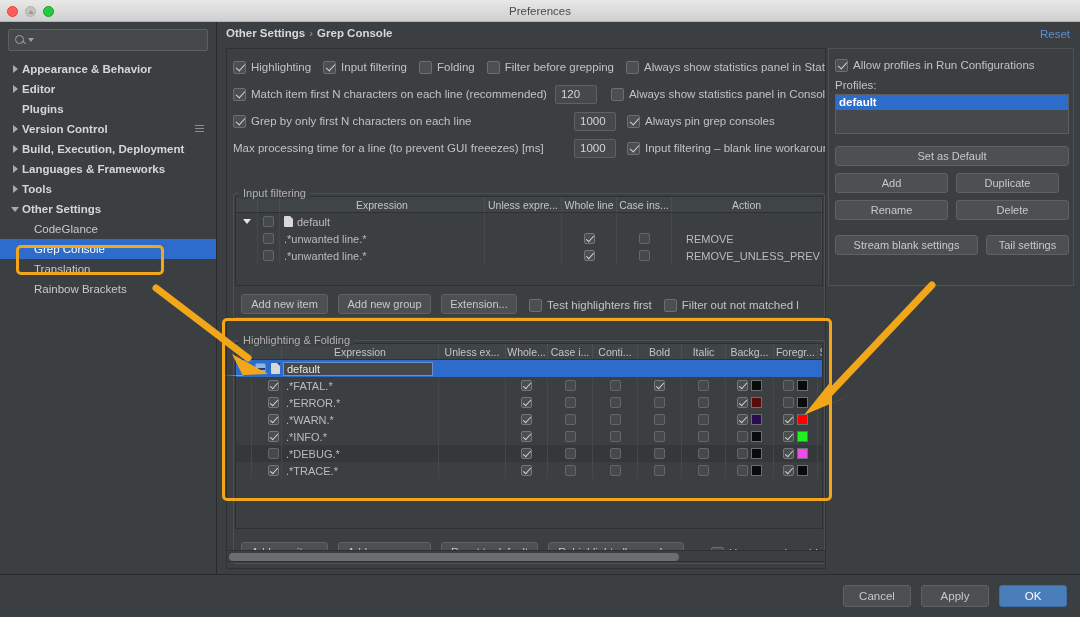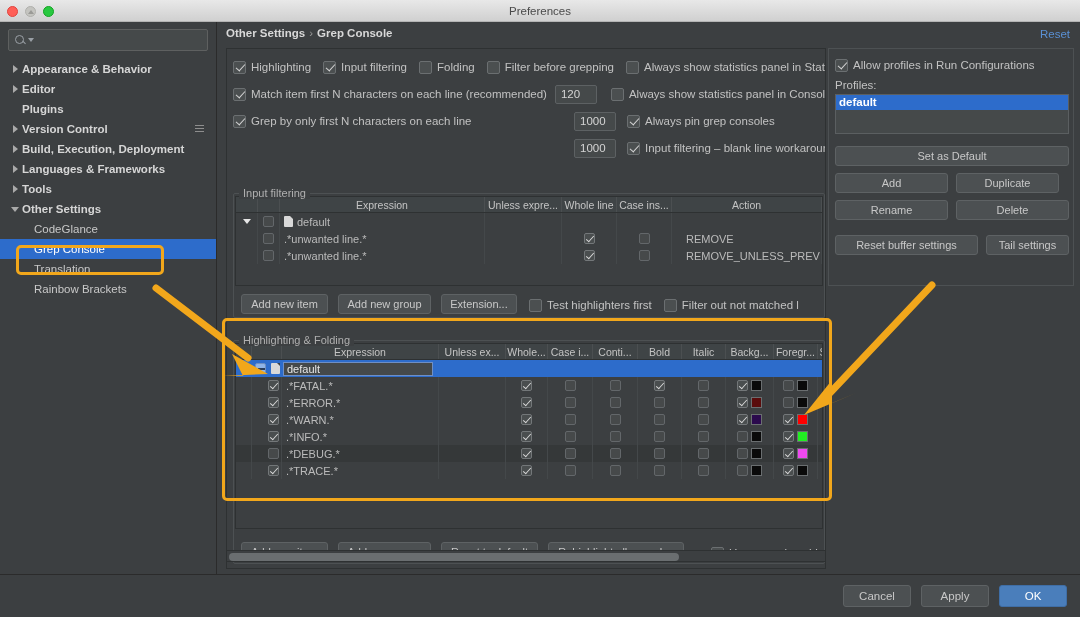--- a/index.html
+++ b/index.html
@@ -347,20 +347,21 @@
 
       <div class="opt-row" style="top:61px; left:6px;">
         <span class="cb on"></span>
         <span class="opt-label">Grep by only first N characters on each line</span>
         <span class="num-field" style="width:42px; position:absolute; left:341px;">1000</span>
         <span class="cb on" style="position:absolute; left:394px;"></span>
         <span class="opt-label" style="position:absolute; left:412px;">Always pin grep consoles</span>
       </div>
 
       <div class="opt-row" style="top:88px; left:6px; width:594px;">
+        <span class="opt-label">Max processing time for a line (to prevent GUI freeezes) [ms]</span>
         <span class="num-field" style="width:42px; position:absolute; left:341px;">1000</span>
         <span class="cb on" style="position:absolute; left:394px;"></span>
         <span class="opt-label" style="position:absolute; left:412px;">Input filtering – blank line workaround</span>
       </div>
 
       <div class="group-title" style="left:12px; top:138px;">Input filtering</div>
       <div class="group-frame" style="left:6px; top:144px; width:592px; height:125px;"></div>
 
       <div class="tbl" style="left:8px; top:147px; width:588px; height:90px;">
         <div class="tbl-head">
@@ -718,21 +719,21 @@
       </div>
       <div style="position:absolute; left:6px; top:30px; font-size:11.5px; color:#c2c2c2;">Profiles:</div>
       <div class="prof-list">
         <div class="prof-item">default</div>
       </div>
       <div class="btn" style="left:6px; top:97px; width:234px; height:20px;">Set as Default</div>
       <div class="btn" style="left:6px; top:124px; width:113px; height:20px;">Add</div>
       <div class="btn" style="left:127px; top:124px; width:103px; height:20px;">Duplicate</div>
       <div class="btn" style="left:6px; top:151px; width:113px; height:20px;">Rename</div>
       <div class="btn" style="left:127px; top:151px; width:113px; height:20px;">Delete</div>
-      <div class="btn" style="left:6px; top:186px; width:143px; height:20px;">Reset buffer settings</div>
+      <div class="btn" style="left:6px; top:186px; width:143px; height:20px;">Stream blank settings</div>
       <div class="btn" style="left:157px; top:186px; width:83px; height:20px;">Tail settings</div>
     </div>
 
   </div>
 
   <div class="footer"></div>
   <div class="fbtn" style="left:843px; width:68px;">Cancel</div>
   <div class="fbtn" style="left:921px; width:68px;">Apply</div>
   <div class="fbtn primary" style="left:999px; width:68px;">OK</div>
 

